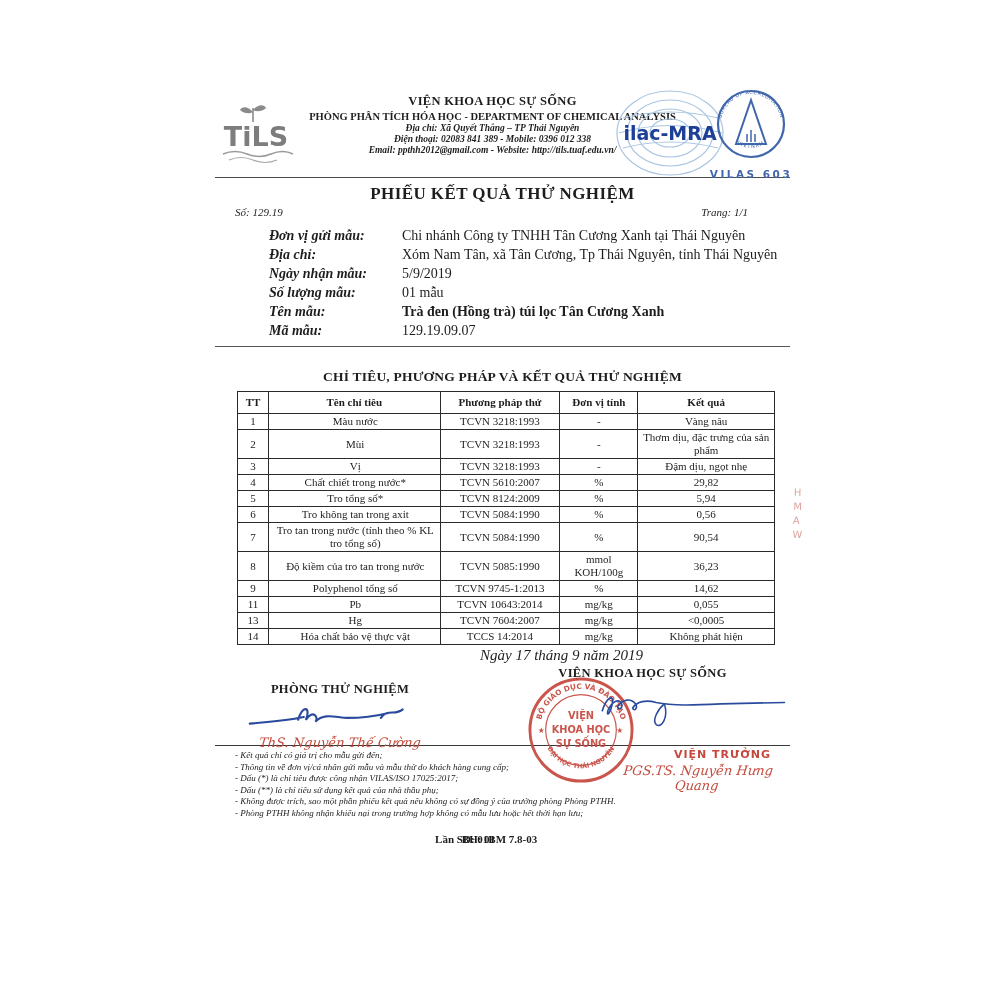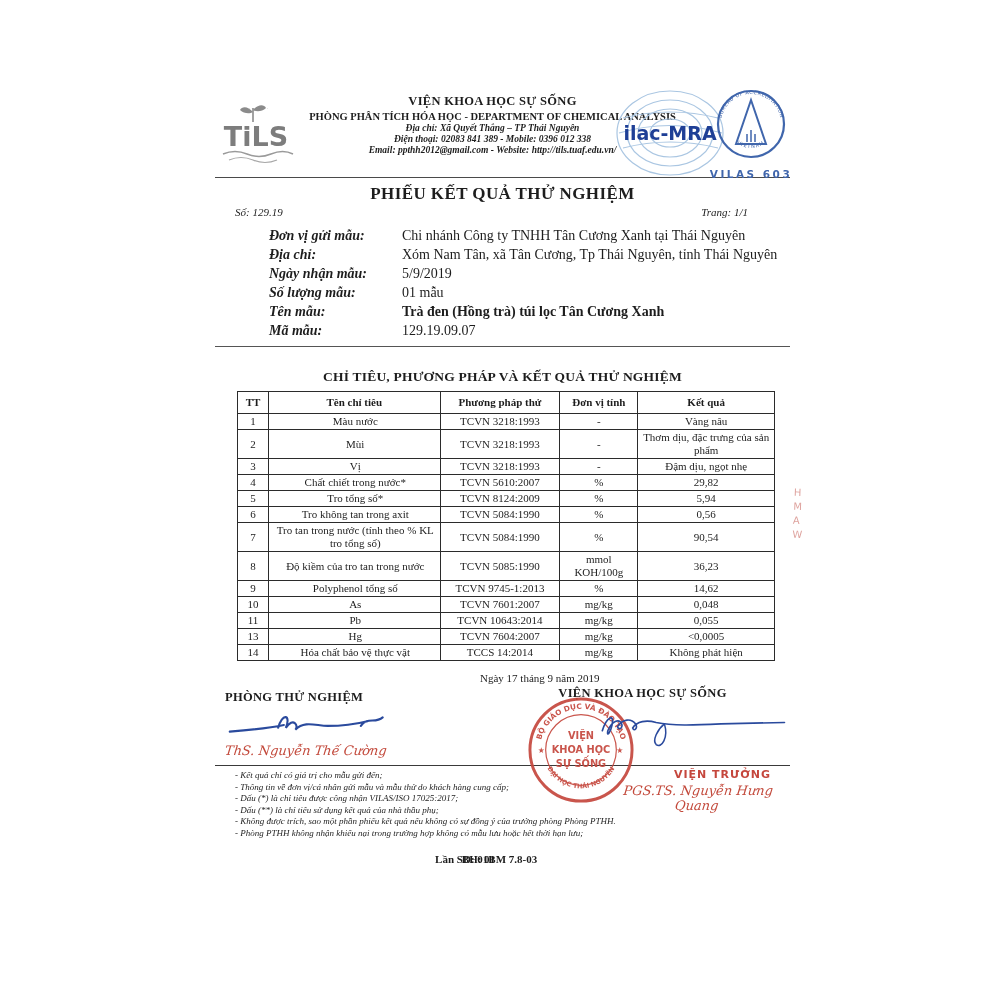--- a/index.html
+++ b/index.html
@@ -30,23 +30,23 @@
   
   .section-title { text-align:center; font-weight:bold; font-size:13.5px; margin-top:22px; margin-bottom:6px; letter-spacing:.2px; }
   table { border-collapse:collapse; margin-left:22px; width:538px; font-size:11px; }
   th, td { border:1px solid #2b2b2b; padding:1px 4px; line-height:13px; }
   th { font-weight:bold; text-align:center; padding:4px 3px; }
   td.c0, td.c2, td.c3, td.c4 { text-align:center; }
   td.c1 { text-align:center; padding-left:6px; }
   col.w0{width:31px;} col.w1{width:172px;} col.w2{width:120px;} col.w3{width:78px;} col.w4{width:137px;}
 
   
-  .date-line { font-size:11px; margin-top:11px; padding-left:265px; }
+  .date-line { font-style:italic; font-size:15px; margin-top:2px; padding-left:265px; }
   .sigs { position:relative; height:79px; margin-top:2px; z-index:3; }
-  .sig-left { position:absolute; left:10px; top:4px; width:230px; text-align:left; }
+  .sig-left { position:absolute; left:10px; top:16px; width:230px; text-align:center; }
   .sig-right { position:absolute; left:280px; top:0; width:295px; text-align:center; }
   .sig-title { font-weight:bold; font-size:12.5px; letter-spacing:.3px; }
   .sig-name { font-style:italic; font-size:13px; color:#c34a3c; font-family:"DejaVu Serif", serif; transform:skewX(-6deg); }
   .sig-left .sig-name { margin-top:-4px; }
   .stamp { position:absolute; left:32px; top:10px; opacity:.92; }
   .sig2 { position:absolute; left:88px; top:12px; }
   .sig-role { position:absolute; top:82px; left:160px; width:135px; color:#c5473d; font-weight:bold; font-size:11px; letter-spacing:1px; font-family:"DejaVu Sans", sans-serif; }
   .sig-name2 { position:absolute; top:97px; left:105px; width:195px; }
 
   
@@ -220,27 +220,20 @@
           <td class="c2">TCVN 5085:1990</td>
           <td class="c3">mmol KOH/100g</td>
           <td class="c4">36,23</td>
         </tr>
         <tr>
           <td class="c0">9</td>
           <td class="c1">Polyphenol tổng số</td>
           <td class="c2">TCVN 9745-1:2013</td>
           <td class="c3">%</td>
           <td class="c4">14,62</td>
-        </tr>
-        <tr>
-          <td class="c0">10</td>
-          <td class="c1">As</td>
-          <td class="c2">TCVN 7601:2007</td>
-          <td class="c3">mg/kg</td>
-          <td class="c4">0,048</td>
         </tr>
         <tr>
           <td class="c0">11</td>
           <td class="c1">Pb</td>
           <td class="c2">TCVN 10643:2014</td>
           <td class="c3">mg/kg</td>
           <td class="c4">0,055</td>
         </tr>
         <tr>
           <td class="c0">13</td>

